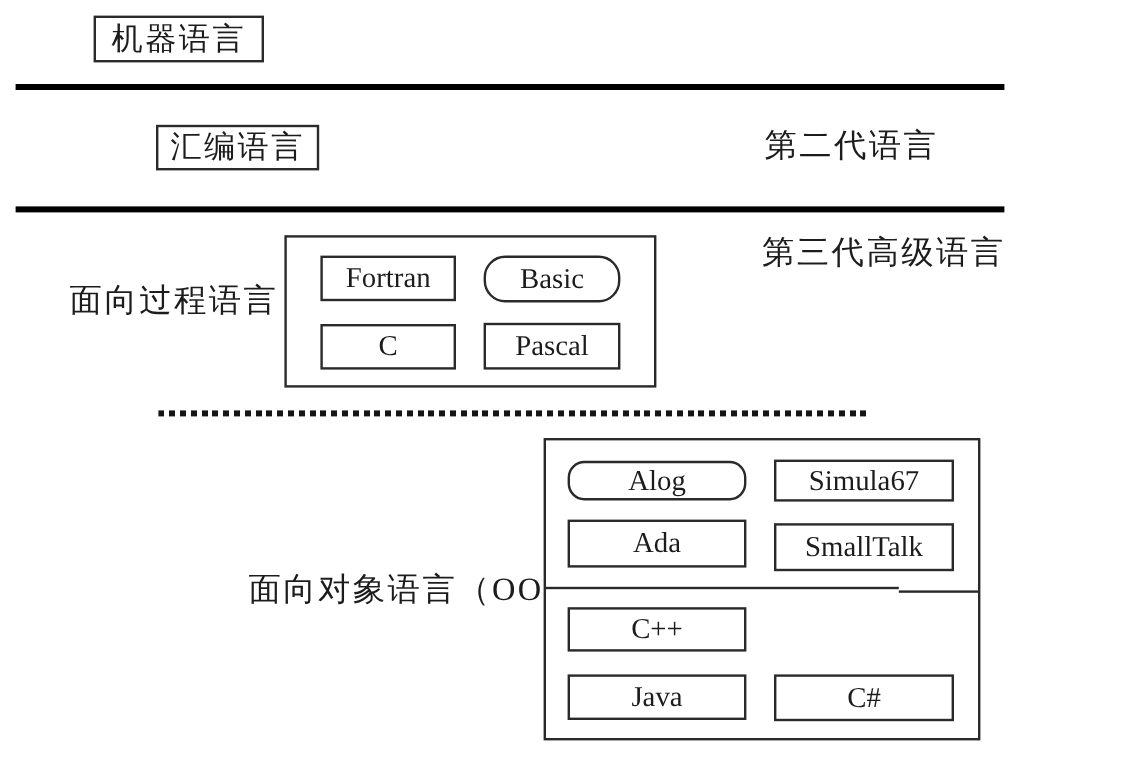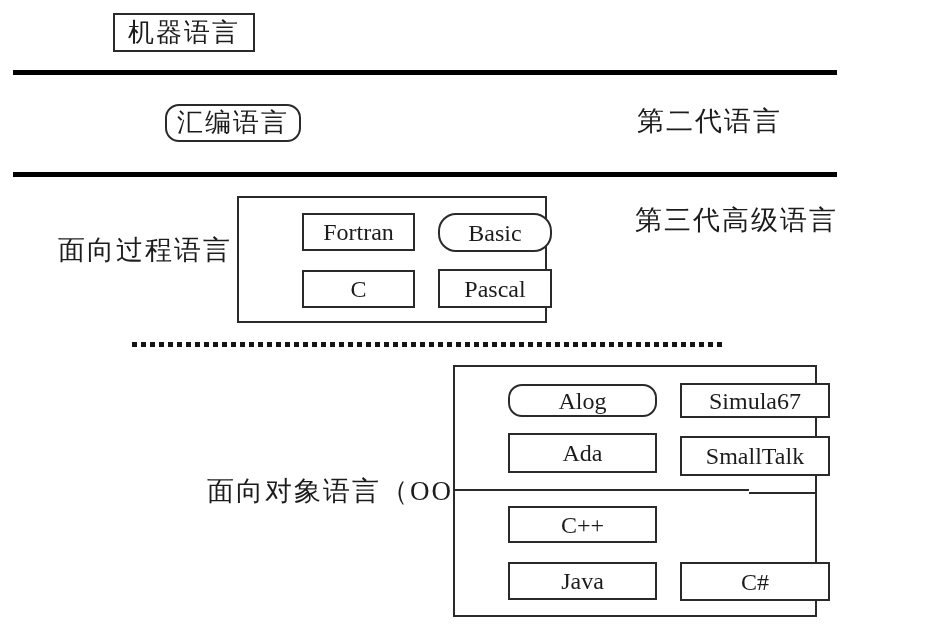--- a/index.html
+++ b/index.html
@@ -18,21 +18,20 @@
   }
   .lang-box {
     position: absolute;
     box-sizing: border-box;
     border: 2px solid #2a2a2a;
     background: #ffffff;
     display: flex;
     align-items: center;
     justify-content: center;
     white-space: nowrap;
-    margin-left: 35px;
   }
   .cjk-text {
     font-size: 26px;
     letter-spacing: 2px;
     line-height: 1;
   }
   .latin-text {
     font-size: 24px;
     line-height: 1;
   }
@@ -66,26 +65,26 @@
   }
 </style>
 </head>
 <body>
 
 <div class="canvas">
 
   <div class="lang-box cjk-text" style="left:78px; top:13px; width:142px; height:39px;">机器语言</div>
   <div class="thick-line" style="left:13px; top:70px; width:824px;"></div>
 
-  <div class="lang-box cjk-text" style="left:130px; top:104px; width:136px; height:38px;border-radius:14px;">汇编语言</div>
+  <div class="lang-box cjk-text" style="left:130px; top:104px; width:136px; height:38px;">汇编语言</div>
   <div class="side-label" style="left:637px; top:108px;text-align:center;">第二代语言</div>
   <div class="thick-line" style="left:13px; top:172px; width:824px;"></div>
 
   <div class="group-label" style="left:58px; top:237px;">面向过程语言</div>
-  <div class="side-label" style="left:635px; top:197px;margin-top:10px;">第三代高级语言</div>
+  <div class="side-label" style="left:635px; top:197px;">第三代高级语言</div>
 
   <div class="group-box" style="left:237px; top:196px; width:310px; height:127px;text-align:center;">
     <div class="lang-box latin-text" style="left:28px; top:15px; width:113px; height:38px;">Fortran</div>
     <div class="lang-box latin-text" style="left:164px; top:15px; width:114px; height:39px;border-radius:18px;">Basic</div>
     <div class="lang-box latin-text" style="left:28px; top:72px; width:113px; height:38px;">C</div>
     <div class="lang-box latin-text" style="left:164px; top:71px; width:114px; height:39px;">Pascal</div>
   </div>
 
   <div class="dotted-line" style="left:132px; top:342px; width:592px;"></div>
 

